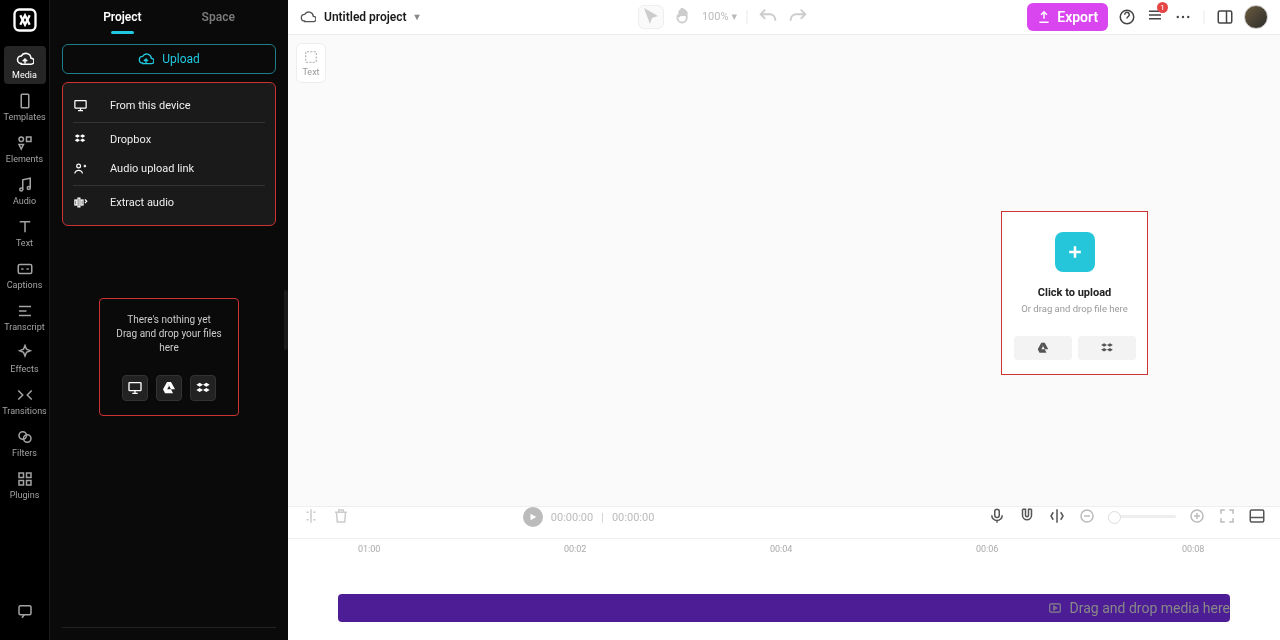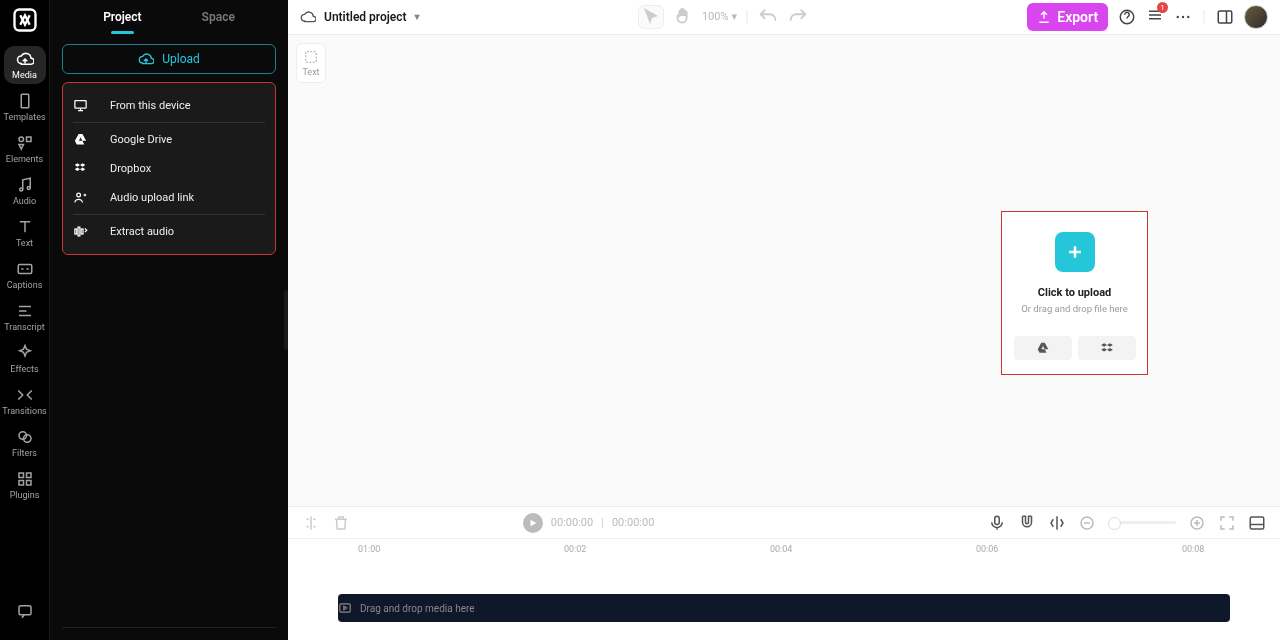--- a/index.html
+++ b/index.html
@@ -1,21 +1,21 @@
 <!DOCTYPE html>
 <html><head>
 <meta charset="utf-8">
 <style>
   * { box-sizing: border-box; margin: 0; padding: 0; font-family: -apple-system, BlinkMacSystemFont, "Segoe UI", Roboto, Helvetica, Arial, sans-serif; }
   body { background: #fff; width: 1280px; height: 640px; overflow: hidden; display: flex; }
 
   
   .left-rail { width: 50px; background: #000; color: #a3a3a3; display: flex; flex-direction: column; align-items: center; padding-top: 6px; border-right: 1px solid #1a1a1a; }
   .logo { width: 28px; height: 28px; display: flex; align-items: center; justify-content: center; margin-bottom: 10px; }
-  .rail-item { display: flex; flex-direction: column; align-items: center; justify-content: center; width: 42px; height: 38px; margin: 2px 0; font-size: 9px; cursor: pointer; border-radius: 10px; gap:2px;}
+  .rail-item { display: flex; flex-direction: column; align-items: center; justify-content: center; width: 42px; height: 38px; margin: 2px 0; font-size: 9px; cursor: pointer; border-radius: 4px; gap:2px;}
   .rail-item.active { background: #262626; color: #fff; }
   .rail-item svg { width: 18px; height: 18px; }
   .rail-bottom { margin-top: auto; margin-bottom: 10px; }
 
   
   .side-panel { width: 238px; background: #0a0a0a; color: #fff; display: flex; flex-direction: column; padding: 0 12px 12px 12px; position: relative; }
   .side-tabs { display: flex; justify-content: center; gap: 60px; padding-top: 10px; font-size: 12px; font-weight: 600;}
   .side-tab { color: #7a7a7a; cursor: pointer; position: relative; padding-bottom: 10px;}
   .side-tab.active { color: #fff; }
   .side-tab.active::after { content:""; position:absolute; left: 8px; right:8px; bottom:0; height:3px; background:#20c8e0; border-radius:2px;}
@@ -56,32 +56,32 @@
   .ratio-chip svg{width:16px;height:16px;}
   .upload-card{ position:absolute; left:713px; top:176px; width:147px; height:164px; border:1px solid #c33; background:#fff; display:flex; flex-direction:column; align-items:center; padding-top:20px;}
   .plus-btn{ width:40px; height:40px; background:#26c6da; border-radius:8px; display:flex; align-items:center; justify-content:center; color:#fff; cursor:pointer;}
   .plus-btn svg{width:20px;height:20px;}
   .up-title{ font-size:11px; font-weight:700; margin-top:14px; color:#222;}
   .up-sub{ font-size:9.5px; color:#999; margin-top:4px;}
   .card-btns{ display:flex; gap:6px; margin-top:22px;}
   .card-btn{ width:58px; height:24px; background:#f3f3f3; border-radius:4px; display:flex; align-items:center; justify-content:center; cursor:pointer;}
   .card-btn svg{width:14px;height:14px; color:#444;}
 
-  .timeline-bar{ height:32px; border-top:1px solid #eee; display:flex; align-items:center; padding:0 14px; gap:12px; color:#ccc; font-size:11px;}
+  .timeline-bar{ height:32px; border-top:1px solid #eee; display:flex; align-items:flex-start; padding:0 14px; gap:12px; color:#ccc; font-size:11px;}
   .tl-ico{ width:18px;height:18px; color:#ccc;}
   .tl-center{ margin:0 auto; display:flex; align-items:center; gap:8px;}
   .play-circle{ width:20px; height:20px; border-radius:50%; background:#bbb; color:#fff; display:flex; align-items:center; justify-content:center;}
   .tl-right{ margin-left:auto; display:flex; align-items:center; gap:12px;}
   .slider{ width:68px; height:3px; background:#eee; border-radius:2px; position:relative;}
   .slider::before{content:"";position:absolute; left:0; top:-4px; width:11px;height:11px; background:#fff; border:1px solid #ddd; border-radius:50%;}
 
   .ruler{ height:22px; border-top:1px solid #eee; position:relative; font-size:9px; color:#aaa;}
   .ruler .tick{position:absolute; top:5px;}
   .timeline-body{ flex: 0 0 80px; display:flex; align-items:flex-start; justify-content:center; padding-top:34px; background:#fff;}
-  .drop-track{ width: calc(100% - 100px); height:28px; margin:0 50px; background:#0f172a; border-radius:4px; display:flex; align-items:center; justify-content:flex-start; gap:8px; color:#888; font-size:10px;}
+  .drop-track{ width: calc(100% - 100px); height:28px; margin:0 50px; background:#4c1d95; border-radius:4px; display:flex; align-items:center; justify-content:flex-end; gap:8px; color:#888; font-size:14px;}
   .drop-track svg{width:14px;height:14px;}
 </style>
 </head>
 <body>
 
 <div class="left-rail">
   <div class="logo">
     <svg viewBox="0 0 24 24" fill="none" stroke="#fff" stroke-width="2">
         <rect x="3" y="3" width="18" height="18" rx="4"></rect>
         <path d="M8 16l4-8 4 8"></path>
@@ -187,26 +187,20 @@
 
   <div class="upload-menu">
     <div class="menu-item">
       <svg viewBox="0 0 24 24" fill="none" stroke="#fff" stroke-width="2">
           <rect x="3" y="4" width="18" height="12" rx="1"></rect>
           <path d="M8 20h8M12 16v4"></path>
         </svg>
       <span>From this device</span>
     </div>
     <div class="menu-divider"></div>
-    <div class="menu-item">
-      <svg viewBox="0 0 24 24" fill="#fff">
-          <path d="M9 3h6l6 11h-6L9 3zM3 14l3 6h12l-3-6H3zM9 3L3 14l3 6 6-11-3-6z"></path>
-        </svg>
-      <span>Google Drive</span>
-    </div>
     <div class="menu-item">
       <svg viewBox="0 0 24 24" fill="#fff">
           <path d="M6 3l6 4-6 4-6-4 6-4zm12 0l6 4-6 4-6-4 6-4zM6 13l6 4-6 4-6-4 6-4zm12 0l6 4-6 4-6-4 6-4z" transform="scale(0.7) translate(4,2)"></path>
         </svg>
       <span>Dropbox</span>
     </div>
     <div class="menu-item">
       <svg viewBox="0 0 24 24" fill="none" stroke="#fff" stroke-width="2">
           <circle cx="9" cy="8" r="3"></circle>
           <path d="M3 20c0-3 3-5 6-5s6 2 6 5"></path>
@@ -219,20 +213,42 @@
       <svg viewBox="0 0 24 24" fill="none" stroke="#fff" stroke-width="2">
           <rect x="3" y="8" width="3" height="8"></rect>
           <rect x="8" y="5" width="3" height="14"></rect>
           <rect x="13" y="8" width="3" height="8"></rect>
           <path d="M19 7l3 3-3 3"></path>
         </svg>
       <span>Extract audio</span>
     </div>
   </div>
 
+  <div class="empty-box">
+    <p>There's nothing yet</p>
+    <p>Drag and drop your files here</p>
+    <div class="btn-row">
+      <div class="btn-square">
+          <svg viewBox="0 0 24 24" fill="none" stroke="#fff" stroke-width="2">
+            <rect x="3" y="4" width="18" height="12" rx="1"></rect>
+            <path d="M8 20h8M12 16v4"></path>
+          </svg>
+        </div>
+      <div class="btn-square">
+          <svg viewBox="0 0 24 24" fill="#fff">
+            <path d="M9 3h6l6 11h-6L9 3zM3 14l3 6h12l-3-6H3zM9 3L3 14l3 6 6-11-3-6z"></path>
+          </svg>
+        </div>
+      <div class="btn-square">
+          <svg viewBox="0 0 24 24" fill="#fff">
+            <path d="M7 4l5 3-5 3-5-3 5-3zm10 0l5 3-5 3-5-3 5-3zM7 12l5 3-5 3-5-3 5-3zm10 0l5 3-5 3-5-3 5-3z"></path>
+          </svg>
+        </div>
+    </div>
+  </div>
   <div class="side-bottom-border"></div>
   <div class="expand-nub"></div>
 </div>
 
 <div class="main">
   <div class="top-bar">
     <div class="title-chip">
       <svg viewBox="0 0 24 24" fill="none" stroke="#555" stroke-width="2">
           <path d="M7 18a5 5 0 010-10 7 7 0 0113 3 4 4 0 010 8H7z"></path>
         </svg>

